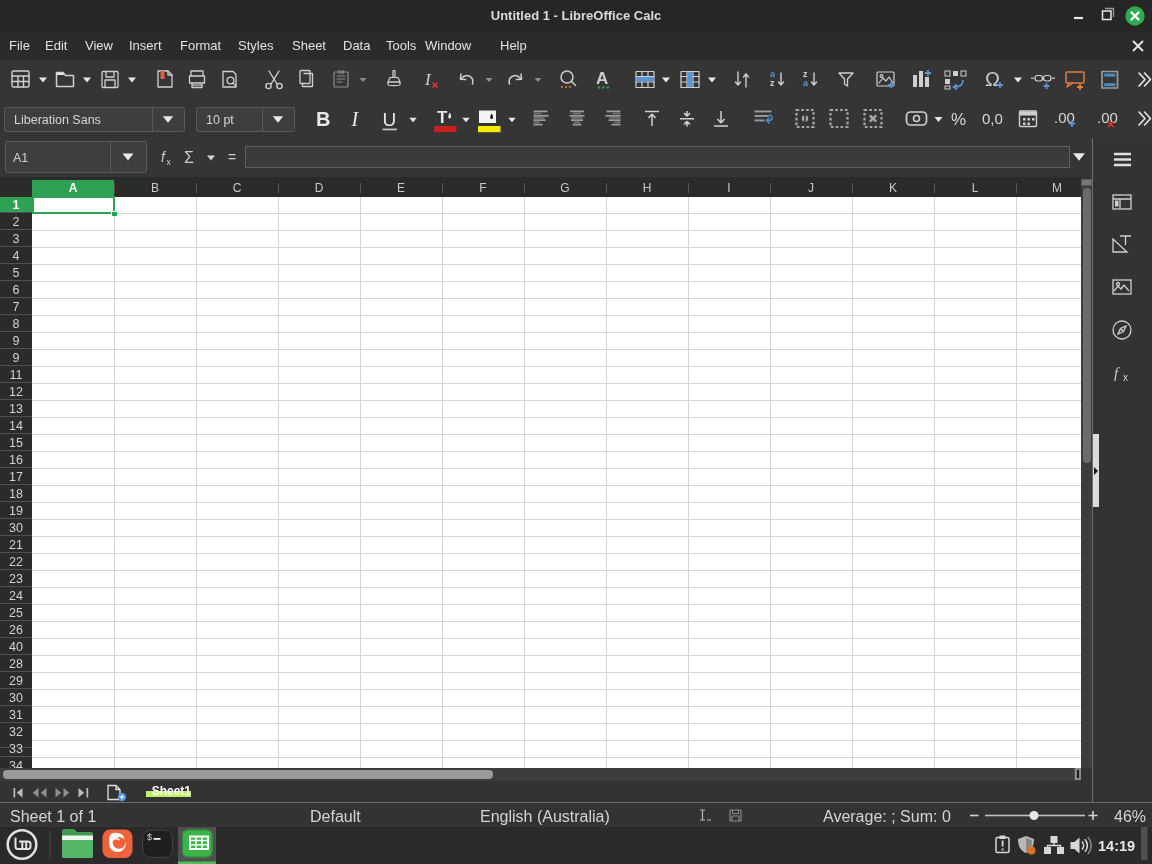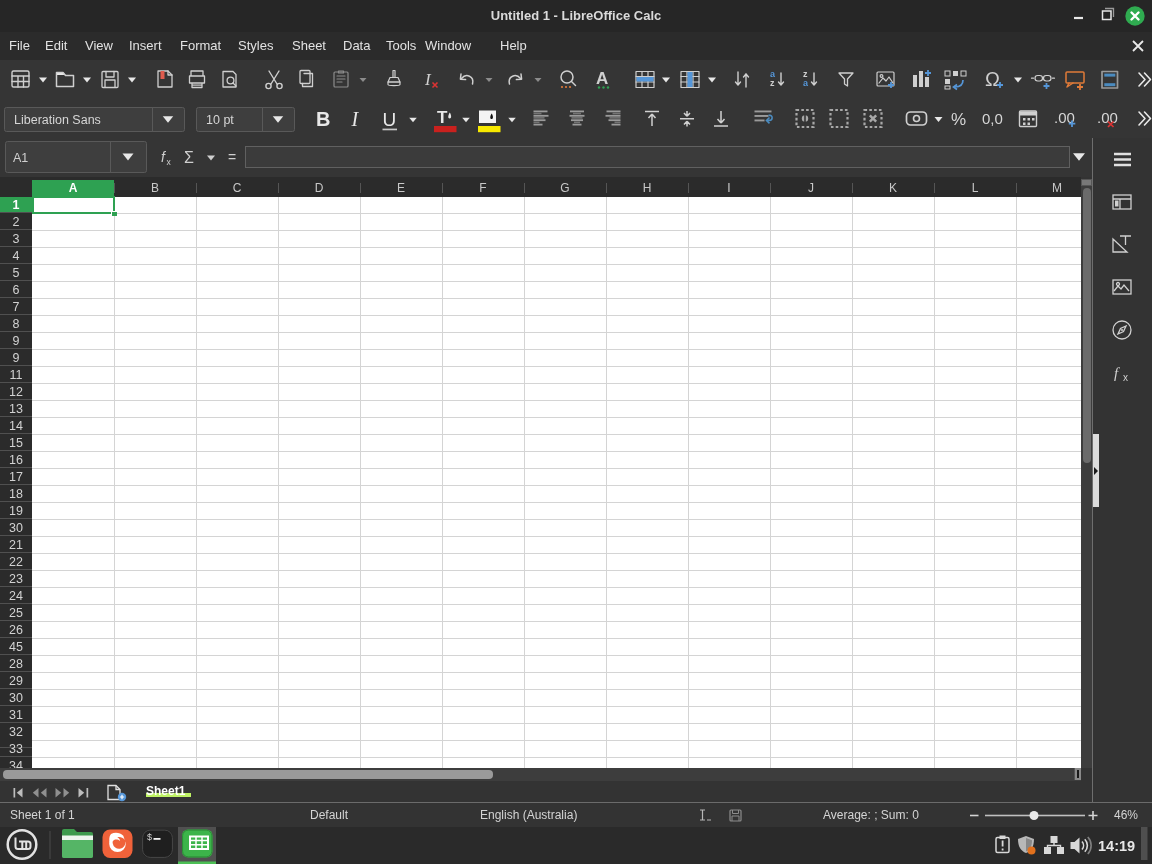--- a/index.html
+++ b/index.html
@@ -29,23 +29,23 @@
 #sbgrab{left:1092.5px;top:434px;width:6.5px;height:73px;background:#dcdcdc}
 #sbarrow{left:1093.5px;top:466.5px;width:0;height:0;border-left:4.5px solid #1a1a1a;border-top:4px solid transparent;border-bottom:4px solid transparent}
 #sepline{left:1092px;top:138px;width:1px;height:664px;background:#6e6e6e}
 #sidebar{left:1093px;top:138px;width:59px;height:664px;background:#333}
 #hscroll{left:0;top:767.5px;width:1081px;height:13px;background:#3d3d3d}
 #hthumb{left:3px;top:769.5px;width:490px;height:9px;background:#9a9a9a;border-radius:4px}
 #hsplit{left:1074px;top:768px;width:6.5px;height:12px;background:#8a8a8a;border-left:1px solid #555}
 #hsplitline{left:1077px;top:770px;width:1.5px;height:8px;background:#1a1a1a}
 #tabs{left:0;top:780.5px;width:1092px;height:21.5px;background:#333}
 #sheettab{position:absolute;left:146px;top:0;width:45px;height:16px;color:#fff;font-weight:bold;font-size:12px;
- line-height:20px;text-align:left;border-bottom:4px solid #bef264}
+ line-height:20px;text-align:right;border-bottom:6px solid #bef264}
 #status{left:0;top:802px;width:1152px;height:25px;background:#333;border-top:1px solid #6b6b6b;
- color:#d4d4d4;font-size:12px}
+ color:#d4d4d4;font-size:16px}
 #status span{position:absolute;top:5px}
 #taskbar{left:0;top:827px;width:1152px;height:37px;background:#2a2a2a}
 </style></head>
 <body>
 <div id="title" class="abs">Untitled 1 - LibreOffice Calc</div>
 <svg class="abs" style="left:0;top:0" width="1152" height="32" viewBox="0 0 1152 32">
     <path d="M1074 18 h9" stroke="#e8e8e8" stroke-width="2.2"></path>
     <rect x="1102.5" y="11" width="8.5" height="8.5" fill="none" stroke="#e8e8e8" stroke-width="1.5"></rect>
     <path d="M1105 8.5 h8.5 v8.5" fill="none" stroke="#9a9a9a" stroke-width="1.3"></path>
     <circle cx="1135" cy="16" r="9.7" fill="#2fab50"></circle>
@@ -350,21 +350,21 @@
     <div class="rn" style="top:272.00px;height:16.00px;line-height:16.00px">17</div>
     <div class="rn" style="top:289.00px;height:16.00px;line-height:16.00px">18</div>
     <div class="rn" style="top:306.00px;height:16.00px;line-height:16.00px">19</div>
     <div class="rn" style="top:323.00px;height:16.00px;line-height:16.00px">30</div>
     <div class="rn" style="top:340.00px;height:16.00px;line-height:16.00px">21</div>
     <div class="rn" style="top:357.00px;height:16.00px;line-height:16.00px">22</div>
     <div class="rn" style="top:374.00px;height:16.00px;line-height:16.00px">23</div>
     <div class="rn" style="top:391.00px;height:16.00px;line-height:16.00px">24</div>
     <div class="rn" style="top:408.00px;height:16.00px;line-height:16.00px">25</div>
     <div class="rn" style="top:425.00px;height:16.00px;line-height:16.00px">26</div>
-    <div class="rn" style="top:442.00px;height:16.00px;line-height:16.00px">45</div>
+    <div class="rn" style="top:442.00px;height:16.00px;line-height:16.00px">40</div>
     <div class="rn" style="top:459.00px;height:16.00px;line-height:16.00px">28</div>
     <div class="rn" style="top:476.00px;height:16.00px;line-height:16.00px">29</div>
     <div class="rn" style="top:493.00px;height:16.00px;line-height:16.00px">30</div>
     <div class="rn" style="top:510.00px;height:16.00px;line-height:16.00px">31</div>
     <div class="rn" style="top:527.00px;height:24px;line-height:16.00px">32</div>
     <div class="rn" style="top:544.00px;height:16.00px;line-height:16.00px">33</div>
     <div class="rn" style="top:561.00px;height:16.00px;line-height:16.00px">34</div>
   </div>
 <div id="cells" class="abs"></div>
 <div id="a1sel" class="abs"></div>

